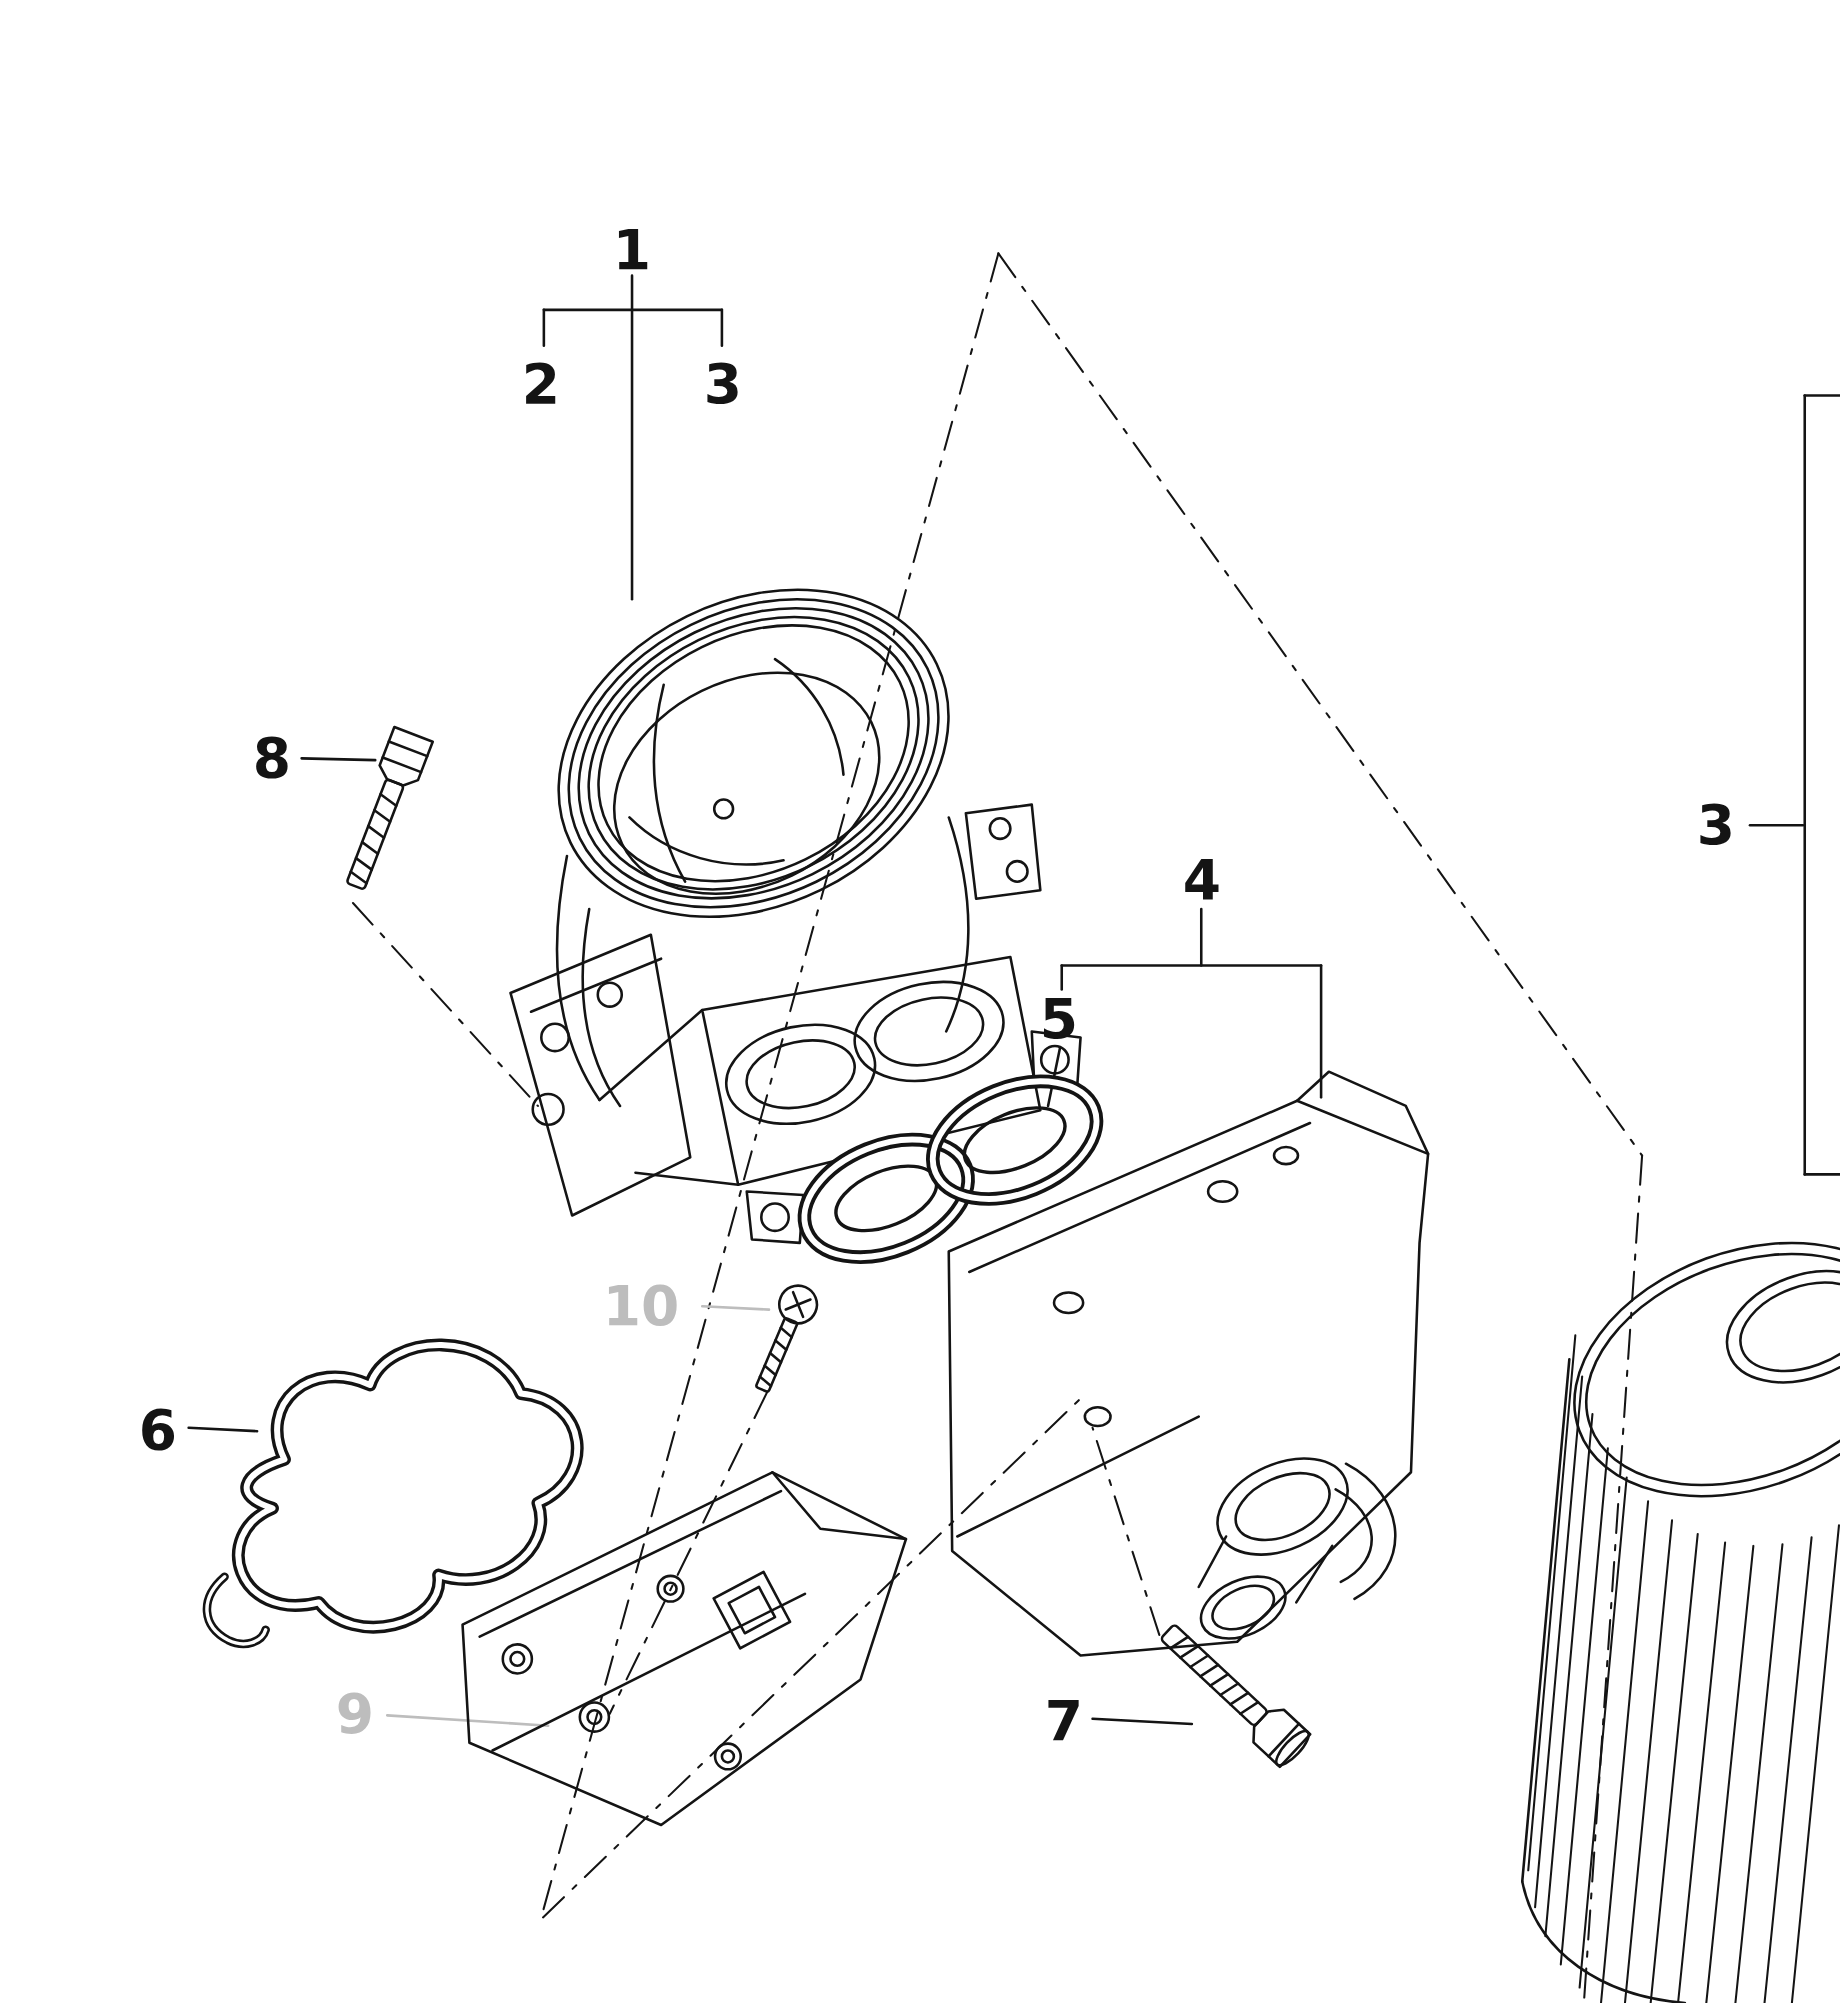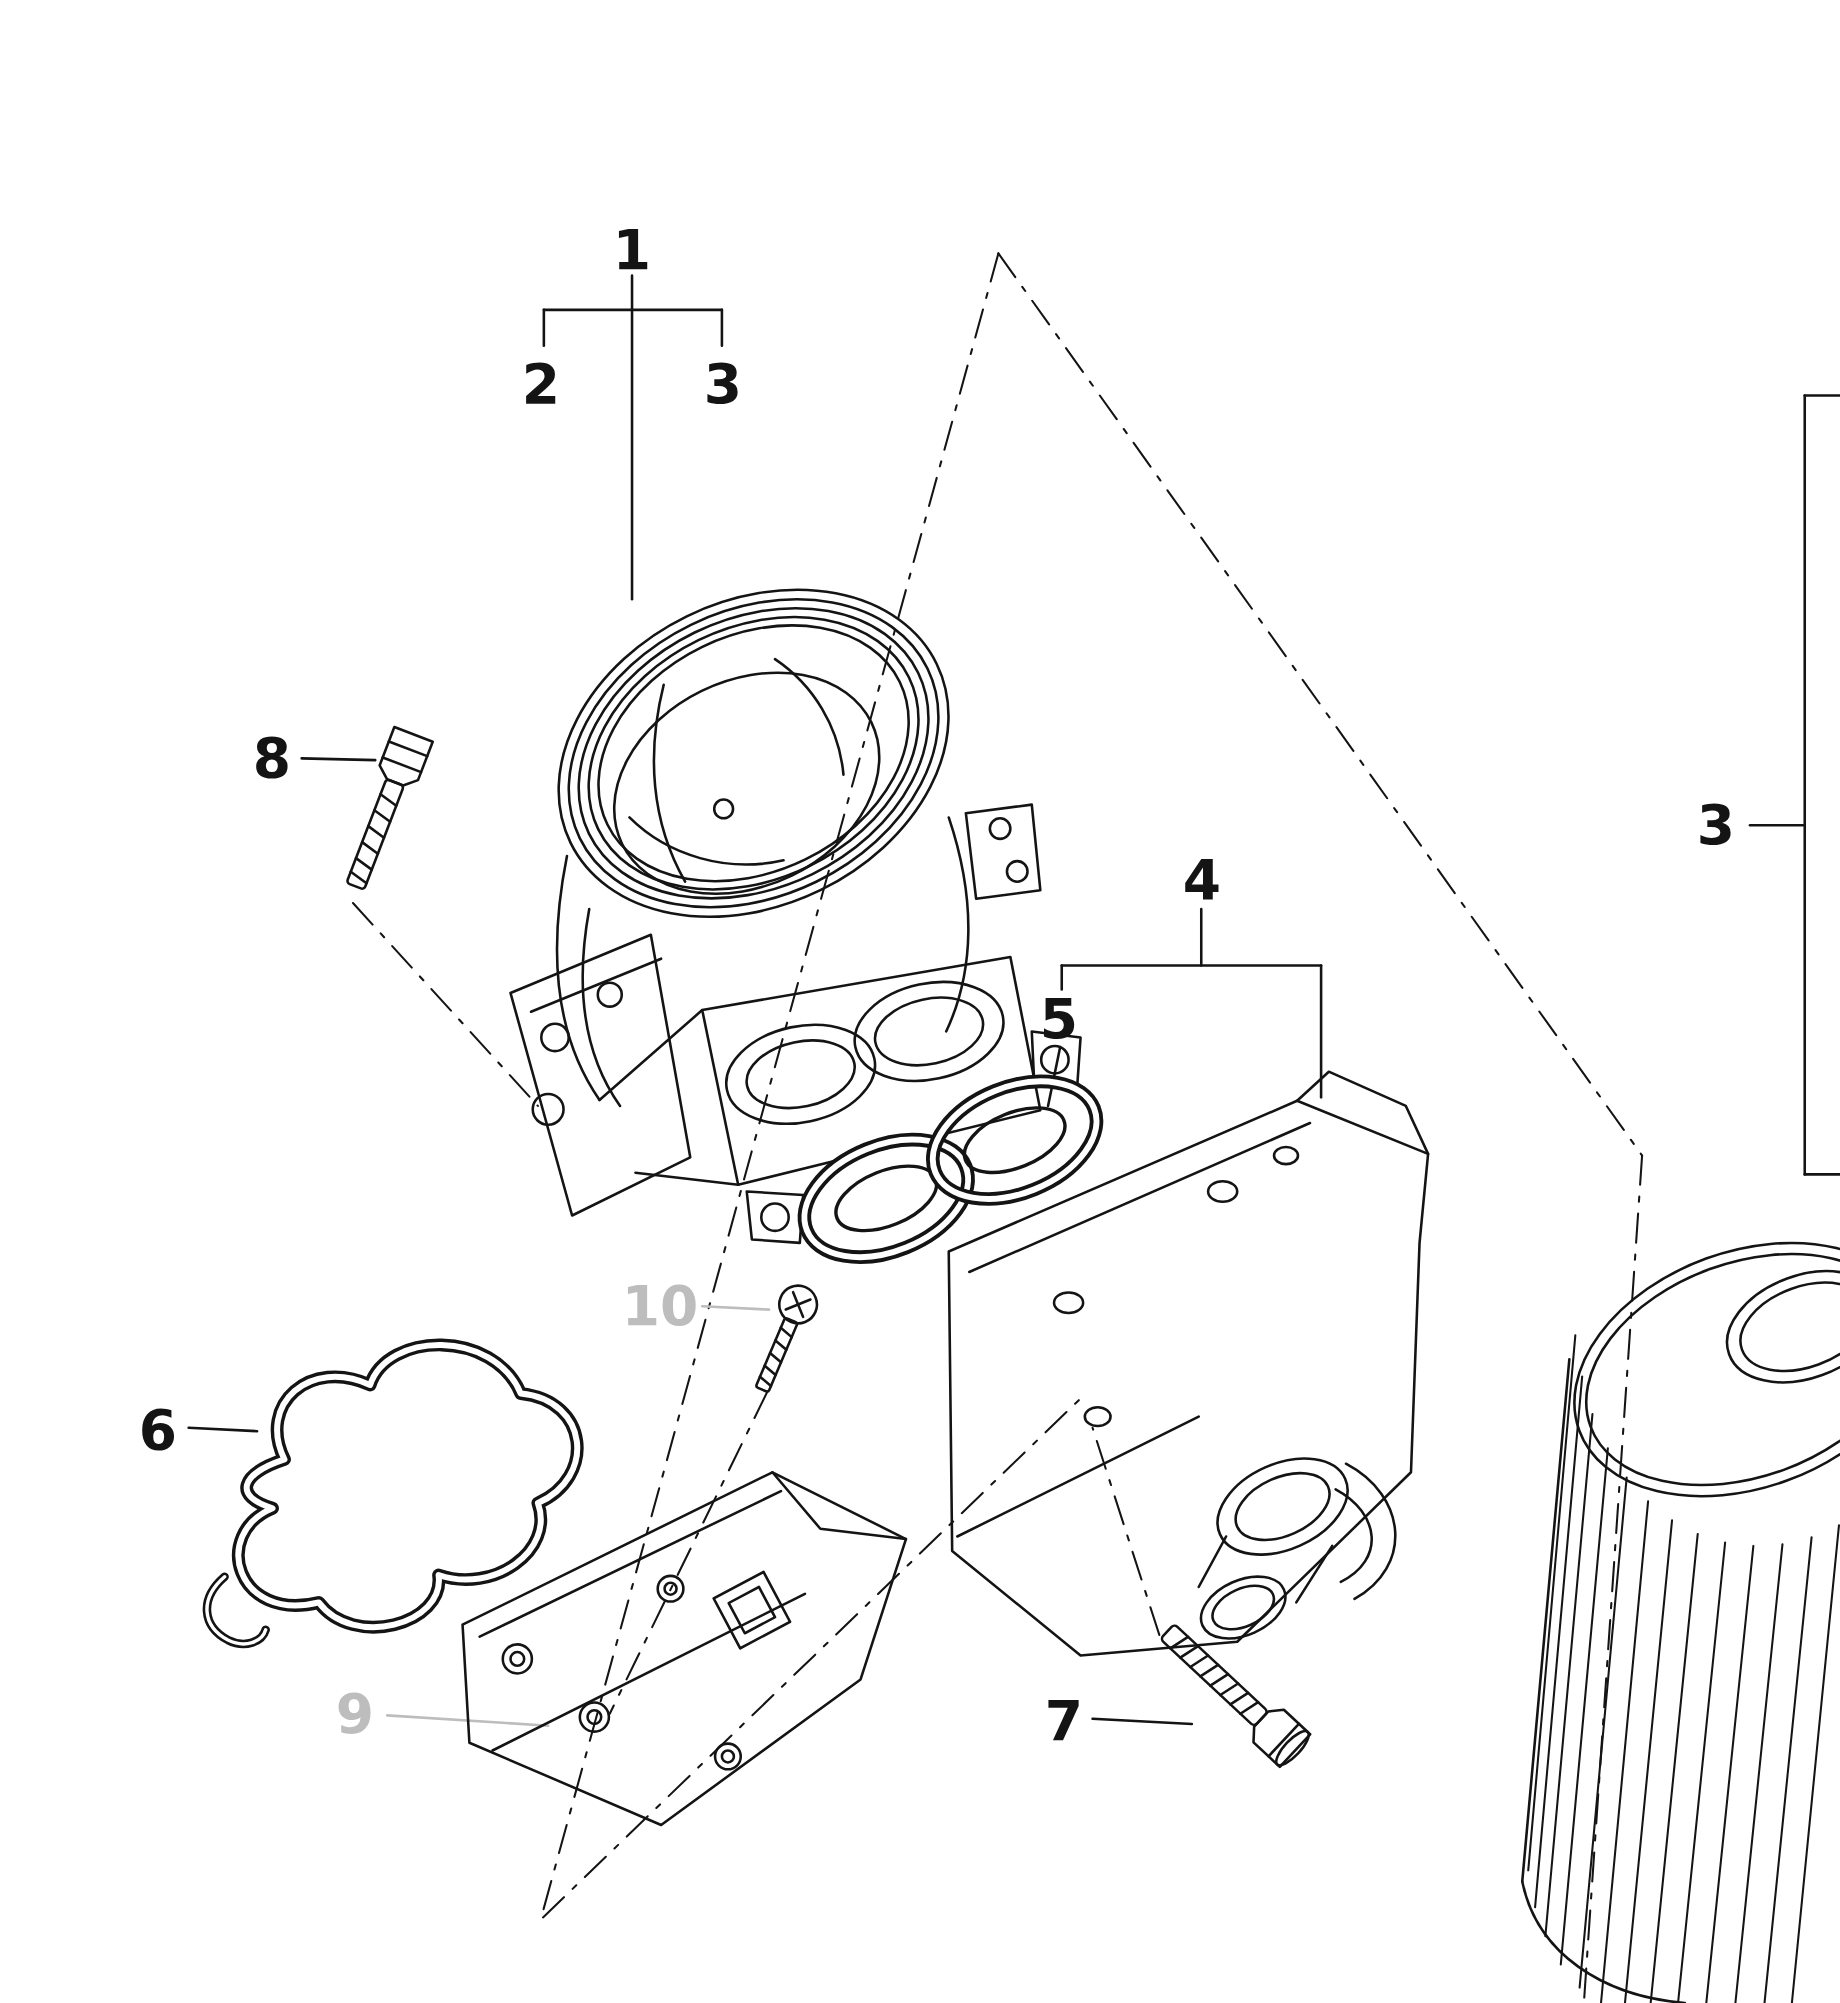--- a/index.html
+++ b/index.html
@@ -251,19 +251,19 @@
     </g>
   </svg>
 
   <div class="callout" style="left:632px;top:250px">1</div>
   <div class="callout" style="left:541px;top:384px">2</div>
   <div class="callout" style="left:723px;top:384px">3</div>
   <div class="callout" style="left:272px;top:758px">8</div>
   <div class="callout" style="left:1202px;top:880px">4</div>
   <div class="callout" style="left:1059px;top:1019px">5</div>
   <div class="callout" style="left:158px;top:1430px">6</div>
-  <div class="callout muted" style="left:660px;top:1306px">10</div>
+  <div class="callout muted" style="left:641px;top:1306px">10</div>
   <div class="callout muted" style="left:355px;top:1714px">9</div>
   <div class="callout" style="left:1064px;top:1721px">7</div>
   <div class="callout" style="left:1716px;top:825px">3</div>
 
 </div>
 
 
 </body></html>

